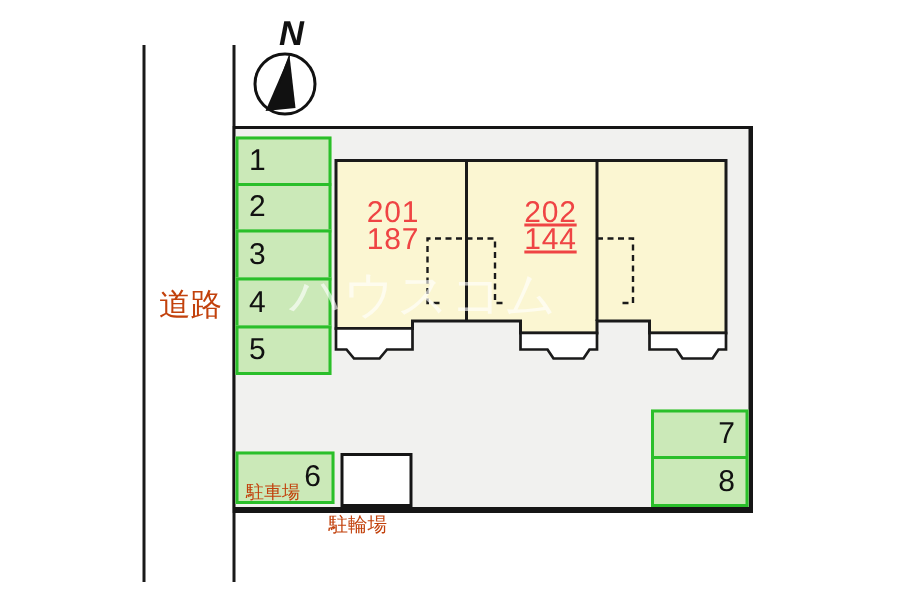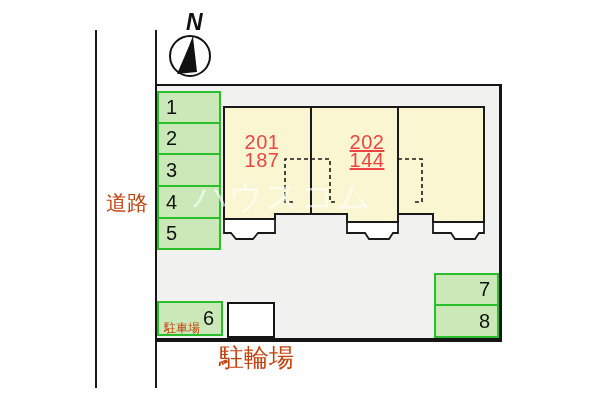--- a/index.html
+++ b/index.html
@@ -110,17 +110,17 @@
     <div>201</div>
     <div>187</div>
   </div>
   <div class="unitlabel" style="left:341px;text-decoration:underline;">
     <div>202</div>
     <div>144</div>
   </div>
 
   <div class="kanji" style="left:106px; top:189px; font-size:21px;">道路</div>
   <div class="kanji" style="left:164px; top:281px; font-size:12px;margin-top:39px;">駐車場</div>
-  <div class="kanji" style="left:219px; top:341px; font-size:25px;text-align:center;">駐輪場</div>
+  <div class="kanji" style="left:219px; top:341px; font-size:13px;text-align:center;">駐輪場</div>
 
   <div class="watermark">ハウスコム</div>
 
 </div>
 
 </body></html>

